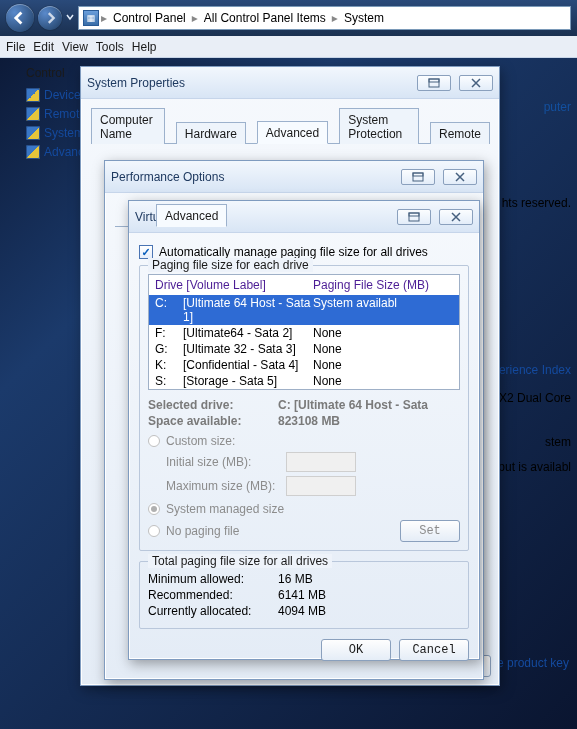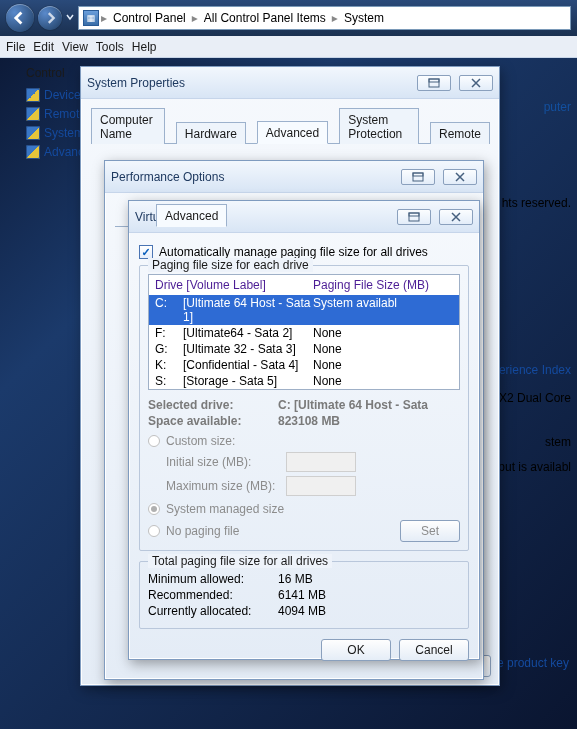--- a/index.html
+++ b/index.html
@@ -38,21 +38,21 @@
 
   
   .tabs { display:flex; align-items:flex-end; gap:12px; border-bottom:1px solid #9cb1cc; margin-bottom:6px;}
   .tab { padding:4px 8px 3px; border:1px solid #9cb1cc; border-bottom:none; background:#eef4fb; color:#1a1a1a; margin-right:-1px; position:relative; top:1px;}
   .tab.active { background:#f7fbff; z-index:2; border-bottom:1px solid #f7fbff;}
 
   .groupbox { border:1px solid #b9c7db; border-radius:2px; padding:8px; margin-top:4px; position:relative;}
   .groupbox > .legend { position:absolute; top:-8px; left:8px; background:#eef3fa; padding:0 4px; color:#1a1a1a;}
 
   
-  .btn { height:22px; min-width:70px; padding:0 12px; border:1px solid #8aa0bd; background:linear-gradient(#fefefe,#e5edf7); border-radius:3px; color:#1a1a1a; display:inline-flex; align-items:center; justify-content:center;}
+  .btn { height:22px; min-width:70px; padding:0 12px; border:1px solid #8aa0bd; background:linear-gradient(#fefefe,#e5edf7); border-radius:3px; color:#1a1a1a; display:inline-flex; align-items:center; justify-content:center;font-family:Liberation Mono, monospace;}
   .btn.dis { color:#8c8c8c; }
   .txt { height:20px; border:1px solid #abb9cd; background:#fff; }
   .txt.dis { background:#f0f0f0; border-color:#cfcfcf;}
   .chk { width:14px; height:14px; border:1px solid #4a74b3; background:linear-gradient(#fff,#e6eefb); display:inline-flex; align-items:center; justify-content:center; color:#0a5fbc; font-weight:bold; font-size:11px;}
   .radio { width:12px; height:12px; border:1px solid #8c8c8c; border-radius:50%; display:inline-flex; align-items:center; justify-content:center; background:#fff;}
   .radio .dot { width:6px; height:6px; border-radius:50%; background:#3a6ea8;}
   .radio.dis { border-color:#c0c0c0;}
   .lbl-dis { color:#8c8c8c; }
 
   

